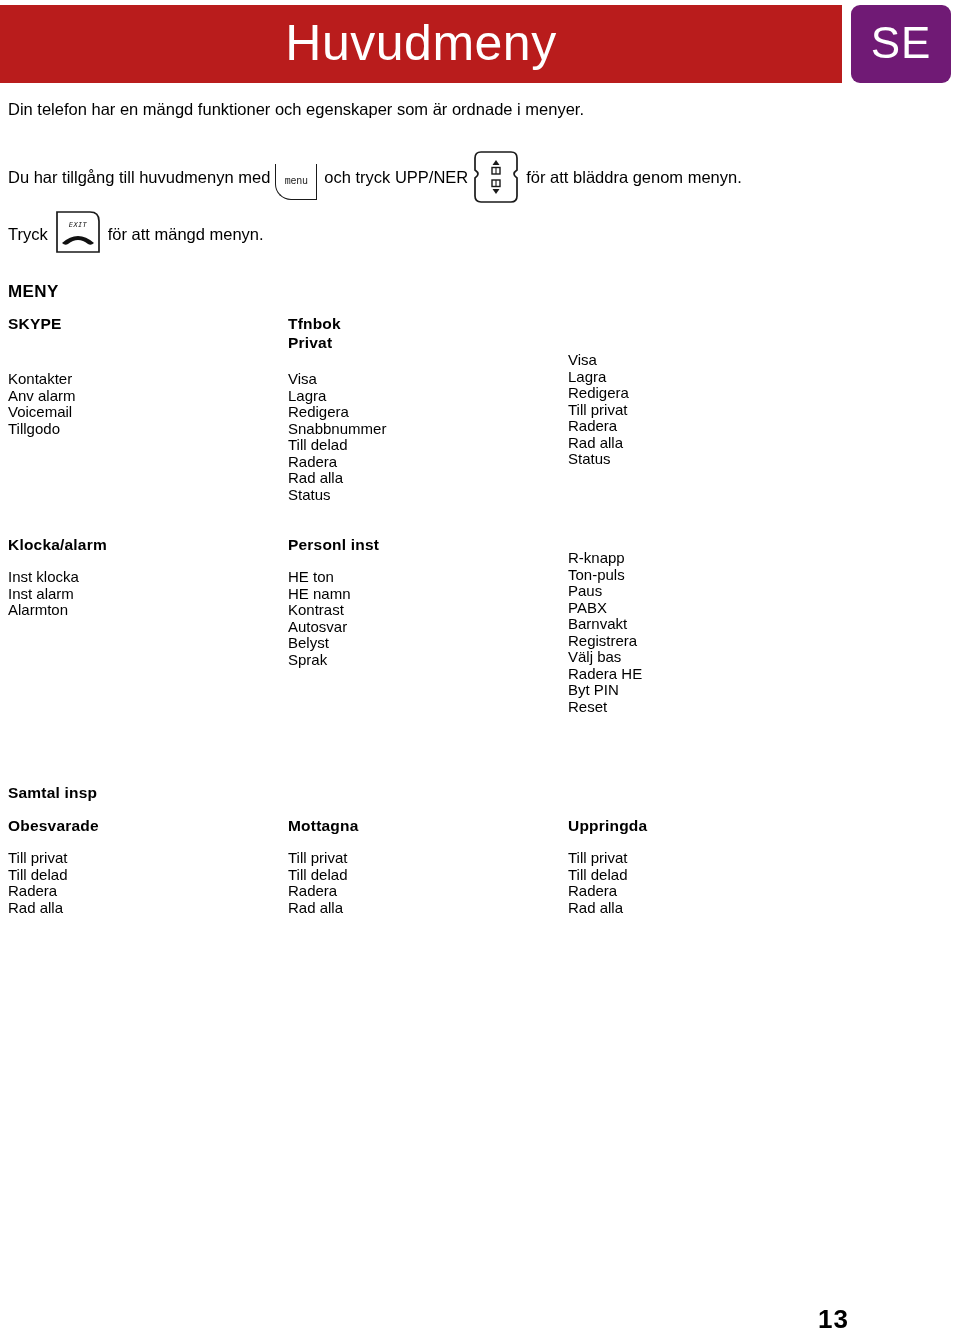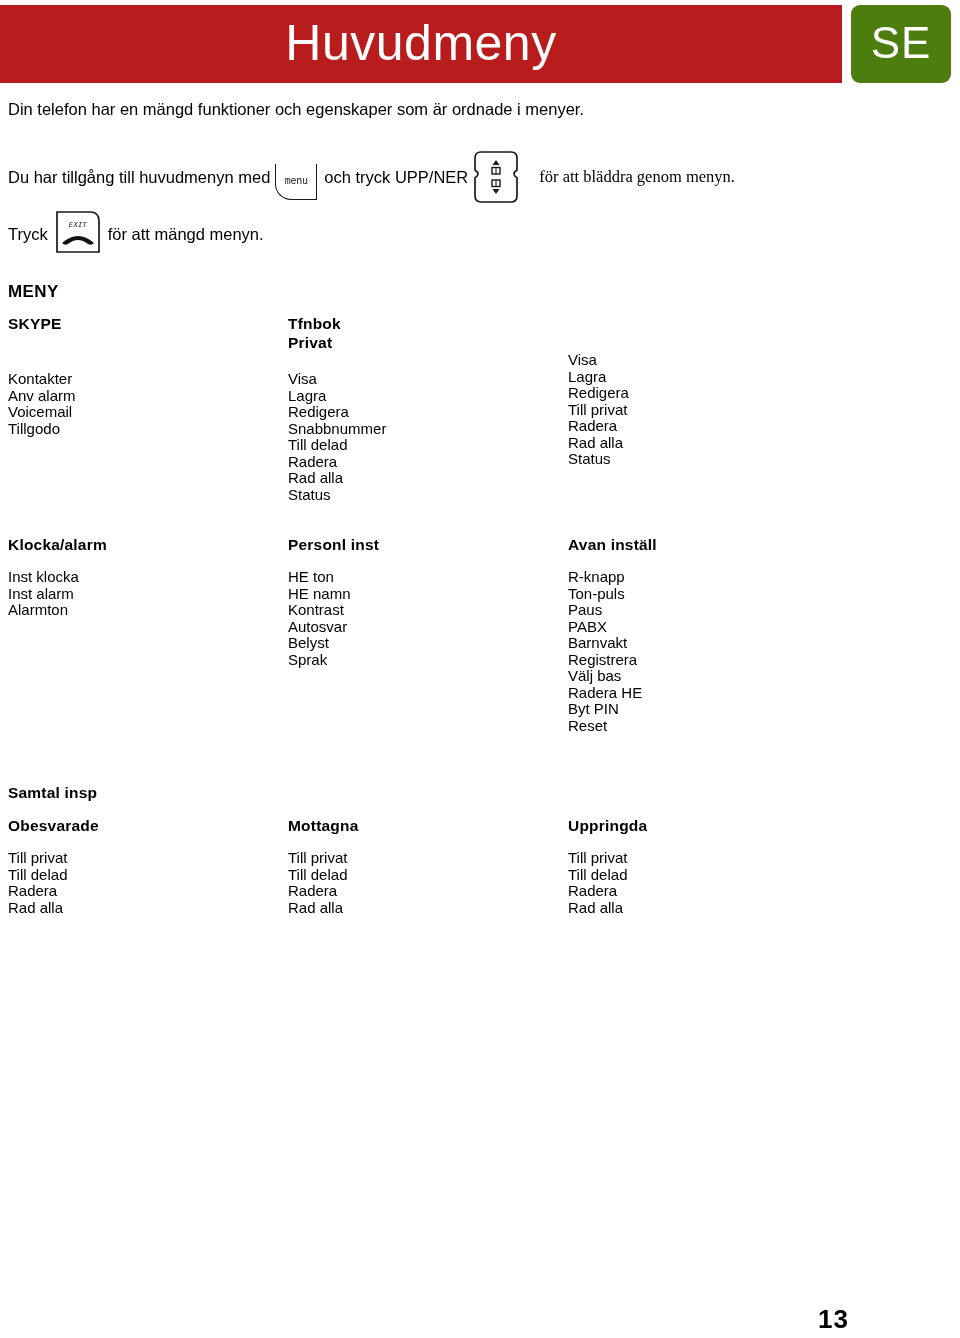--- a/index.html
+++ b/index.html
@@ -39,21 +39,21 @@
     font-weight: 400;
     letter-spacing: 0.5px;
     white-space: nowrap;
   }
   #lang-badge {
     position: absolute;
     left: 851px;
     top: 5px;
     width: 100px;
     height: 78px;
-    background: #4d7c0f;
+    background: #701a75;
     border-radius: 9px;
   }
   #lang-badge-label {
     display: block;
     width: 100%;
     height: 78px;
     line-height: 76px;
     text-align: center;
     color: #ffffff;
     font-size: 44px;
@@ -79,21 +79,21 @@
     height: 34px;
   }
   #intro-3 {
     left: 8px;
     top: 217px;
     display: flex;
     align-items: center;
     height: 34px;
   }
   .intro-text { display: inline-block; }
-  .gap-l { margin-left: 15px; font-family: Liberation Serif, serif; }
+  .gap-l { margin-left: 2px; }
 
   
   .key {
     display: inline-block;
     position: relative;
     flex: 0 0 auto;
   }
 
   
   #menu-key {
@@ -355,21 +355,20 @@
         <li>HE ton</li>
         <li>HE namn</li>
         <li>Kontrast</li>
         <li>Autosvar</li>
         <li>Belyst</li>
         <li>Sprak</li>
       </ul>
     </div>
 
     <div class="col col-c">
-      <div class="col-head">Avan inställ</div>
       <ul class="col-items items-gap-2">
         <li>R-knapp</li>
         <li>Ton-puls</li>
         <li>Paus</li>
         <li>PABX</li>
         <li>Barnvakt</li>
         <li>Registrera</li>
         <li>Välj bas</li>
         <li>Radera HE</li>
         <li>Byt PIN</li>

